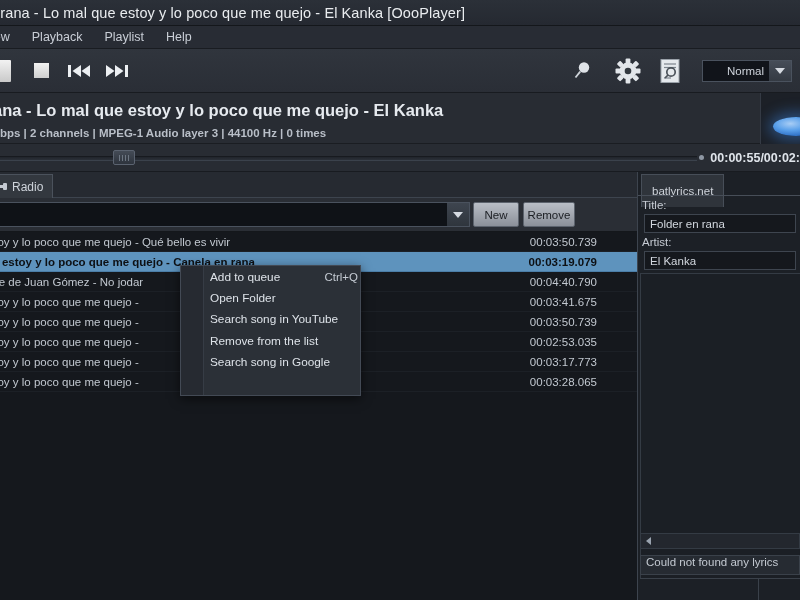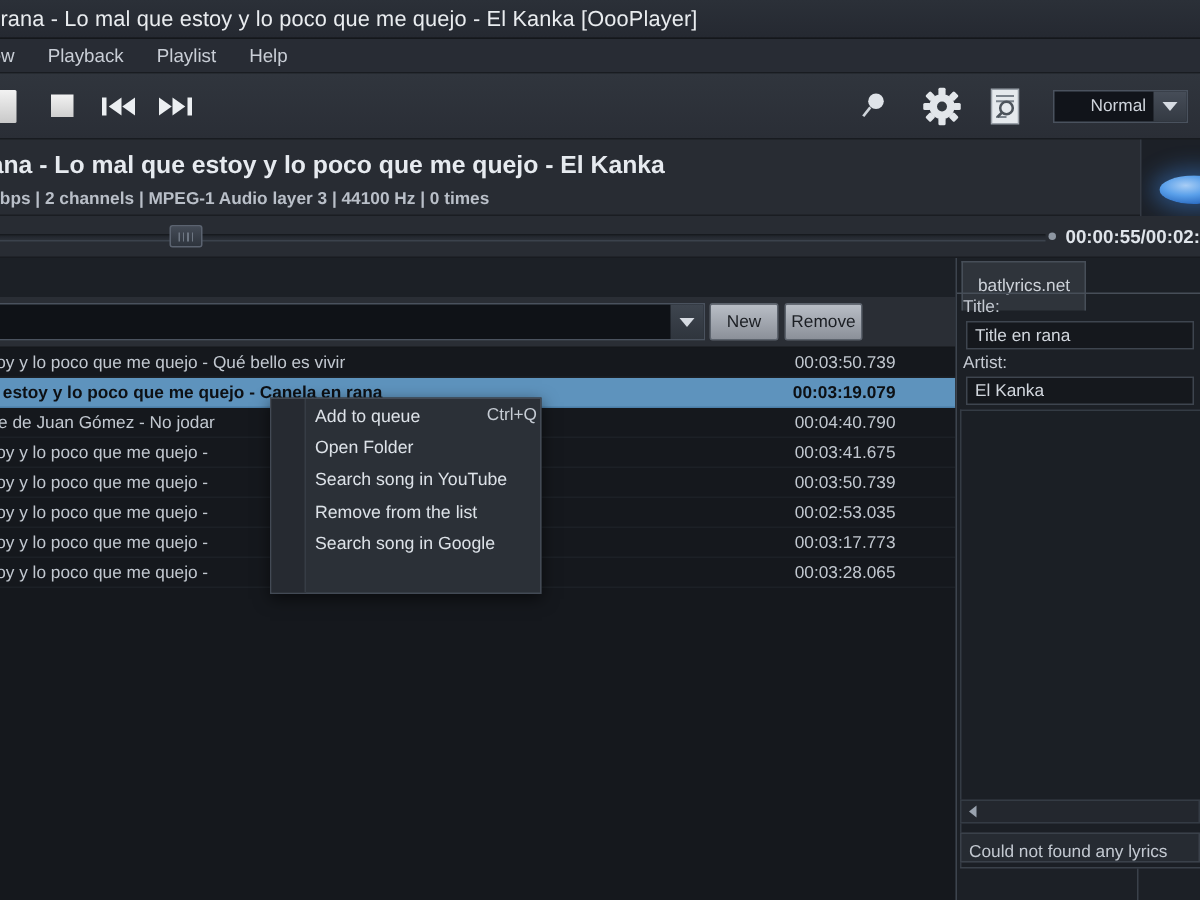--- a/index.html
+++ b/index.html
@@ -250,21 +250,21 @@
     width: 14px; height: 14px; display: flex; align-items: center;
     justify-content: center;
   }
   .caret-l {
     width: 0; height: 0; border-top: 4px solid transparent;
     border-bottom: 4px solid transparent; border-right: 5px solid #9aa3af;
   }
   .statusbar {
     position: absolute; left: 2px; top: 383px; width: 160px; height: 20px;
     background: #262b32; border: 1px solid #3a414a;
-    display: flex; align-items: flex-end;
+    display: flex; align-items: flex-start;
   }
   .statusbar .stext {
     color: #c3c9d1; font-size: 11.5px; padding-left: 5px; white-space: nowrap;
   }
   .rb-strip {
     position: absolute; left: 2px; top: 406px; width: 160px; height: 22px;
     background: #1c2026; border-top: 1px solid #3a414a;
   }
   .rb-strip::after {
     content: ""; position: absolute; left: 118px; top: 0; width: 1px;
@@ -385,20 +385,26 @@
     <div class="seek-track">
       <div class="seek-groove"></div>
       <div class="seek-handle" id="seekHandle" style="left: calc(18.5% - 11px);"></div>
     </div>
     <div class="timedot"></div>
     <div class="timecode">00:00:55/00:02:</div>
   </div>
 
   <div class="plpanel">
 
+    <div class="pltabs">
+      <div class="pltab">
+        <span class="radio-ico"></span>
+        <span class="tlabel">Radio</span>
+      </div>
+    </div>
 
     <div class="plctl">
       <div class="pl-combo">
         <span class="carrow">
           <span class="caret-d"></span>
         </span>
       </div>
       <div class="plbtn" style="left:473px; width:46px;">New</div>
       <div class="plbtn" style="left:523px; width:52px;">Remove</div>
       <div class="plbtn" style="left:579px; width:52px;margin-top:44px;">Rename</div>
@@ -442,21 +448,21 @@
   </div>
 
   <div class="rightpanel">
     <div class="rtab">
       <span class="rtlabel">batlyrics.net</span>
     </div>
     <div class="rtab-underline"></div>
 
     <div class="fieldlabel" style="top:27px;text-align:center;">Title:</div>
     <div class="fieldbox" style="top:42px;">
-      <span class="fv">Title en rana</span>
+      <span class="fv">Folder en rana</span>
     </div>
 
     <div class="fieldlabel" style="top:64px;">Artist:</div>
     <div class="fieldbox" style="top:79px;">
       <span class="fv">El Kanka</span>
     </div>
 
     <div class="lyricsarea"></div>
 
     <div class="hscroll">

